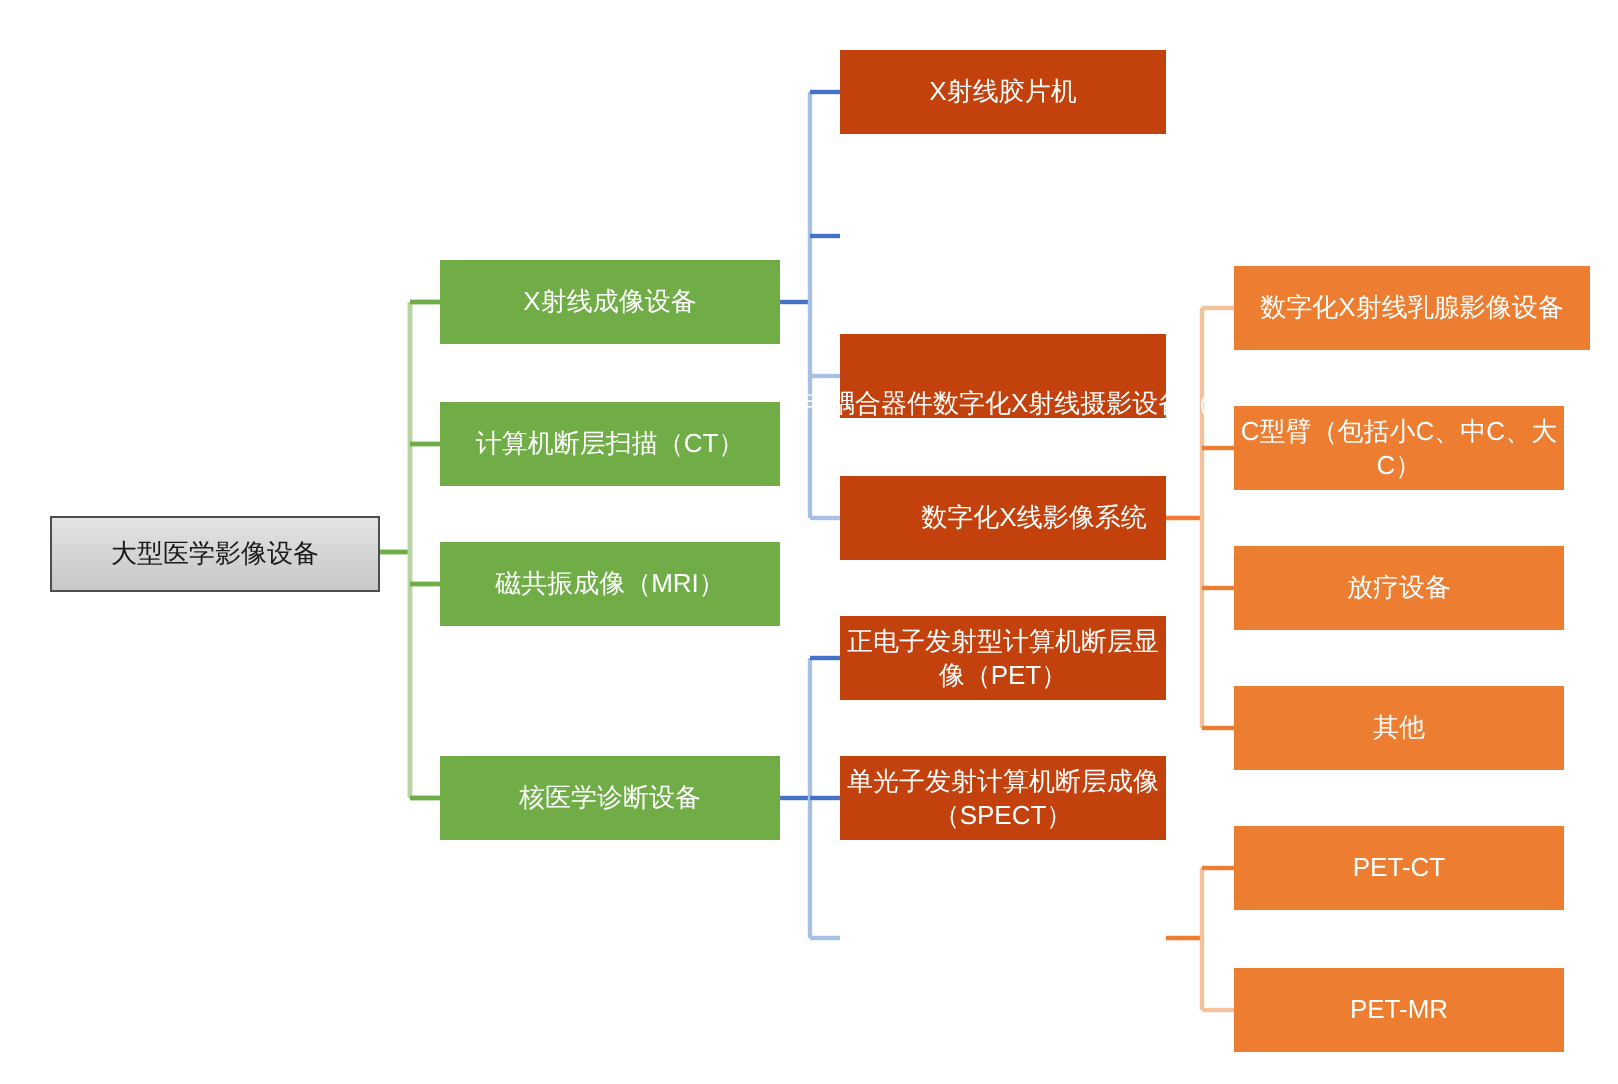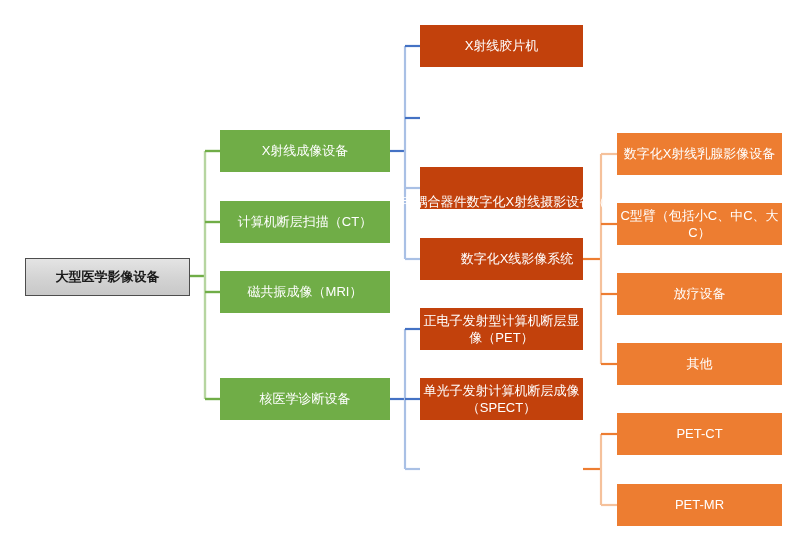--- a/index.html
+++ b/index.html
@@ -37,21 +37,21 @@
   .node .lbl {
     display: block;
     width: 100%;
     white-space: normal;
   }
   .node.root {
     background: linear-gradient(to bottom, #e4e4e4 0%, #d3d3d3 55%, #c8c8c8 100%);
     border: 1px solid #4d4d4d;
     color: #1a1a1a;
     font-size: 13px;
-    font-weight: bold;
+    font-weight: normal;
   }
   .node.green {
     background: #70ad47;
     font-size: 13px;
   }
   .node.blue {
     background: #c2410c;
     font-size: 13px;
   }
   .node.orange {
@@ -141,21 +141,21 @@
   <div class="node blue" style="left:420px; top:238px; width:163px; height:42px;padding-left:31px;">
     <span class="lbl">数字化X线影像系统</span>
   </div>
   <div class="node blue" style="left:420px; top:308px; width:163px; height:42px;">
     <span class="lbl">正电子发射型计算机断层显像（PET）</span>
   </div>
   <div class="node blue" style="left:420px; top:378px; width:163px; height:42px;">
     <span class="lbl">单光子发射计算机断层成像（SPECT）</span>
   </div>
 
-  <div class="node orange" style="left:617px; top:133px; width:165px; height:42px;">
+  <div class="node orange" style="left:617px; top:133px; width:178px; height:42px;">
     <span class="lbl">数字化X射线乳腺影像设备</span>
   </div>
   <div class="node orange" style="left:617px; top:203px; width:165px; height:42px;">
     <span class="lbl">C型臂（包括小C、中C、大C）</span>
   </div>
   <div class="node orange" style="left:617px; top:273px; width:165px; height:42px;">
     <span class="lbl">放疗设备</span>
   </div>
   <div class="node orange" style="left:617px; top:343px; width:165px; height:42px;">
     <span class="lbl">其他</span>

